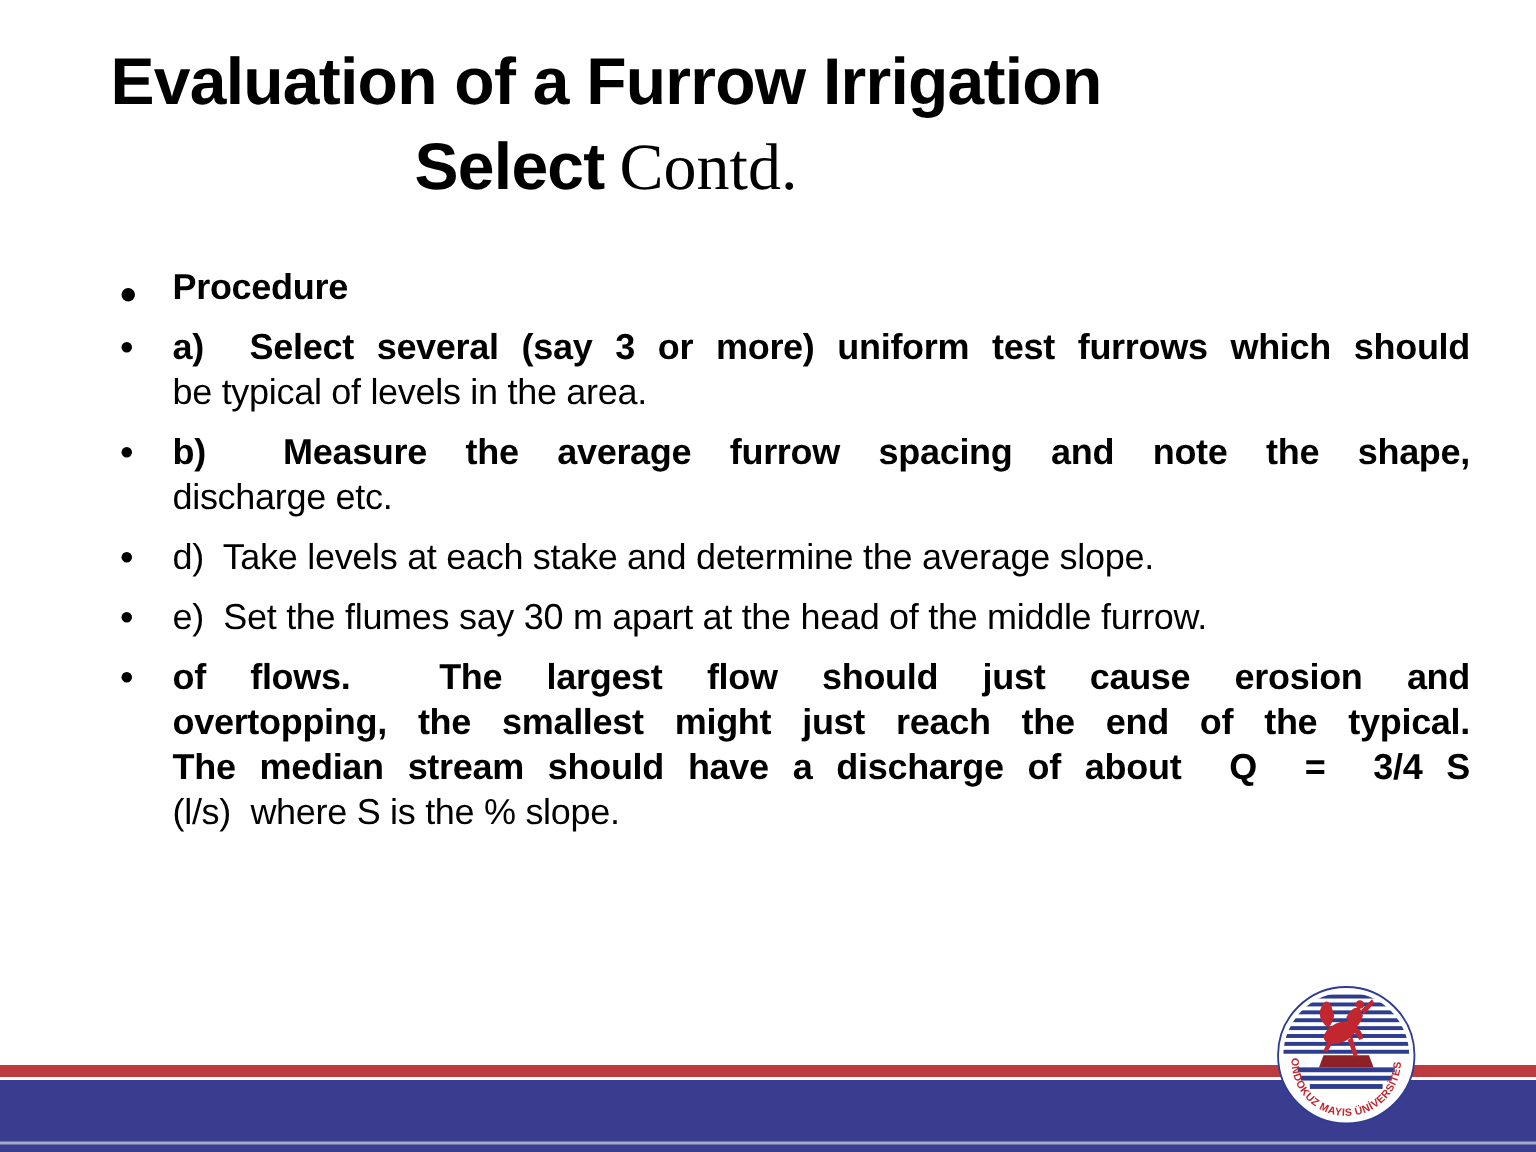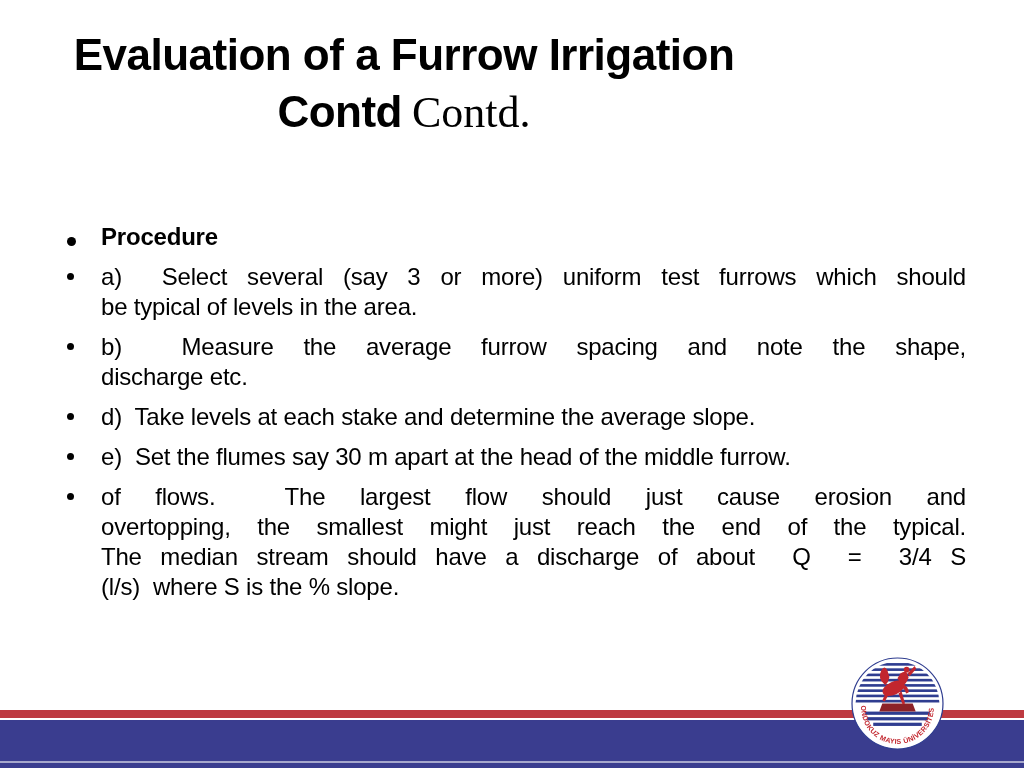--- a/index.html
+++ b/index.html
@@ -26,23 +26,22 @@
   .title .serif {
     font-family: "Liberation Serif", serif;
     font-weight: 400;
     letter-spacing: 0;
     margin-left: 10px;
   }
 
   
   .content {
     position: absolute;
-    left: 65px; top: 177px;
+    left: 79px; top: 177px;
     width: 901px;
-    margin-top: 45px;
   }
   .row { display: flex; margin-bottom: 10px; }
   .bullet-col { flex: 0 0 36px; width: 36px; }
   .dot {
     width: 7px; height: 7px;
     background: #000; border-radius: 50%;
     margin-top: 11px; margin-left: 2px;
   }
   .heading-row { margin-bottom: 10px; }
   .heading-row .dot { width: 9px; height: 9px; margin-top: 15px; }
@@ -52,21 +51,21 @@
     line-height: 42px;
     letter-spacing: -0.5px;
   }
   .text-col {
     width: 865px;
     font-size: 24px;
     line-height: 30px;
     letter-spacing: -0.2px;
   }
   .line { text-align: justify; text-align-last: left; }
-  .line.jl { text-align-last: justify; }
+  .line.jl { text-align-last: justify; font-weight: bold; }
 
   
   .bar-red {
     position: absolute; left: 0; top: 710px;
     width: 1024px; height: 8px;
     background: #be3a41;
   }
   .bar-blue {
     position: absolute; left: 0; top: 720px;
     width: 1024px; height: 48px;
@@ -83,21 +82,21 @@
     position: absolute; left: 851px; top: 657px;
     width: 93px; height: 93px;
   }
 </style>
 </head>
 <body>
 
 <div class="title">
   <div>Evaluation of a Furrow Irrigation</div>
   <div>
-    <span>Contd</span><span class="serif">Contd.</span>
+    <span>Select</span><span class="serif">Contd.</span>
   </div>
 </div>
 
 <div class="content">
 
   <div class="row heading-row">
     <div class="bullet-col">
         <div class="dot"></div>
       </div>
     <div class="text-col heading">Procedure</div>

